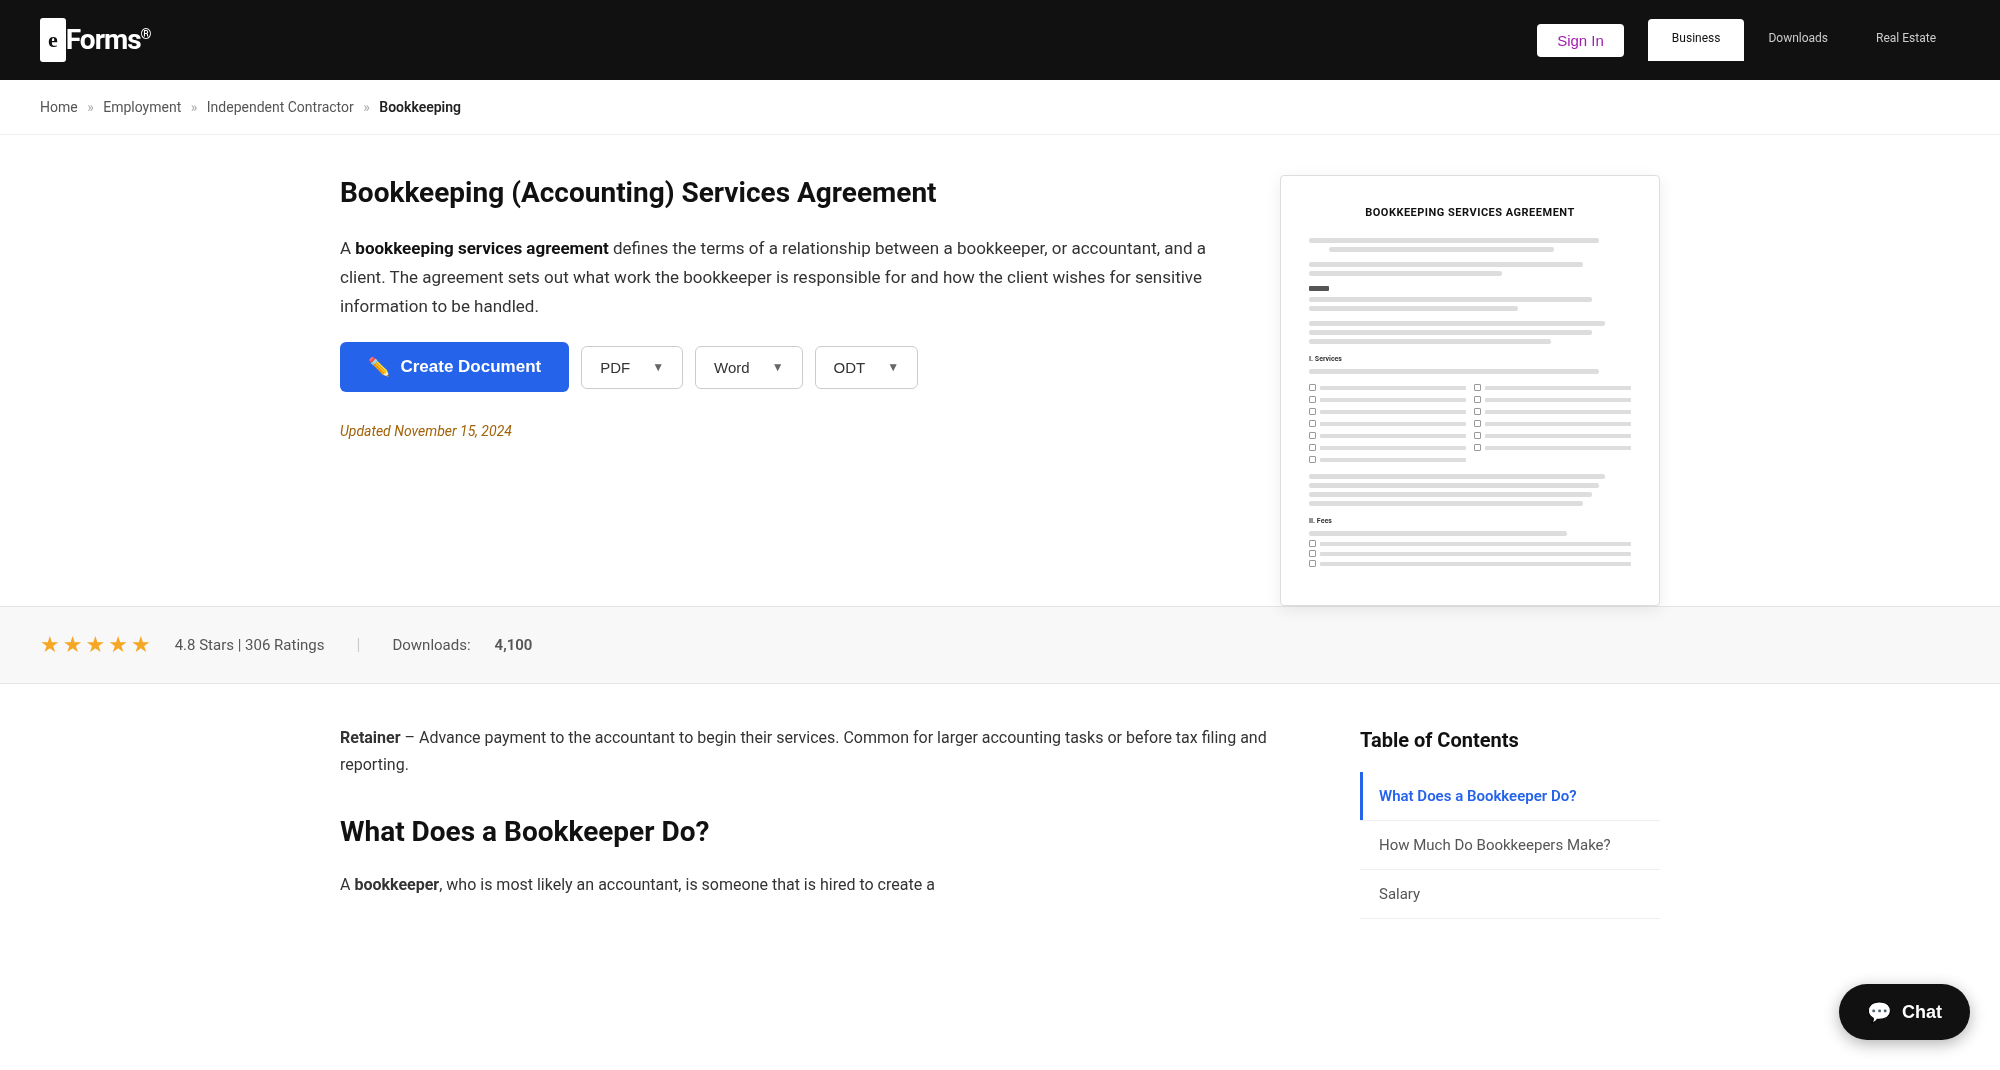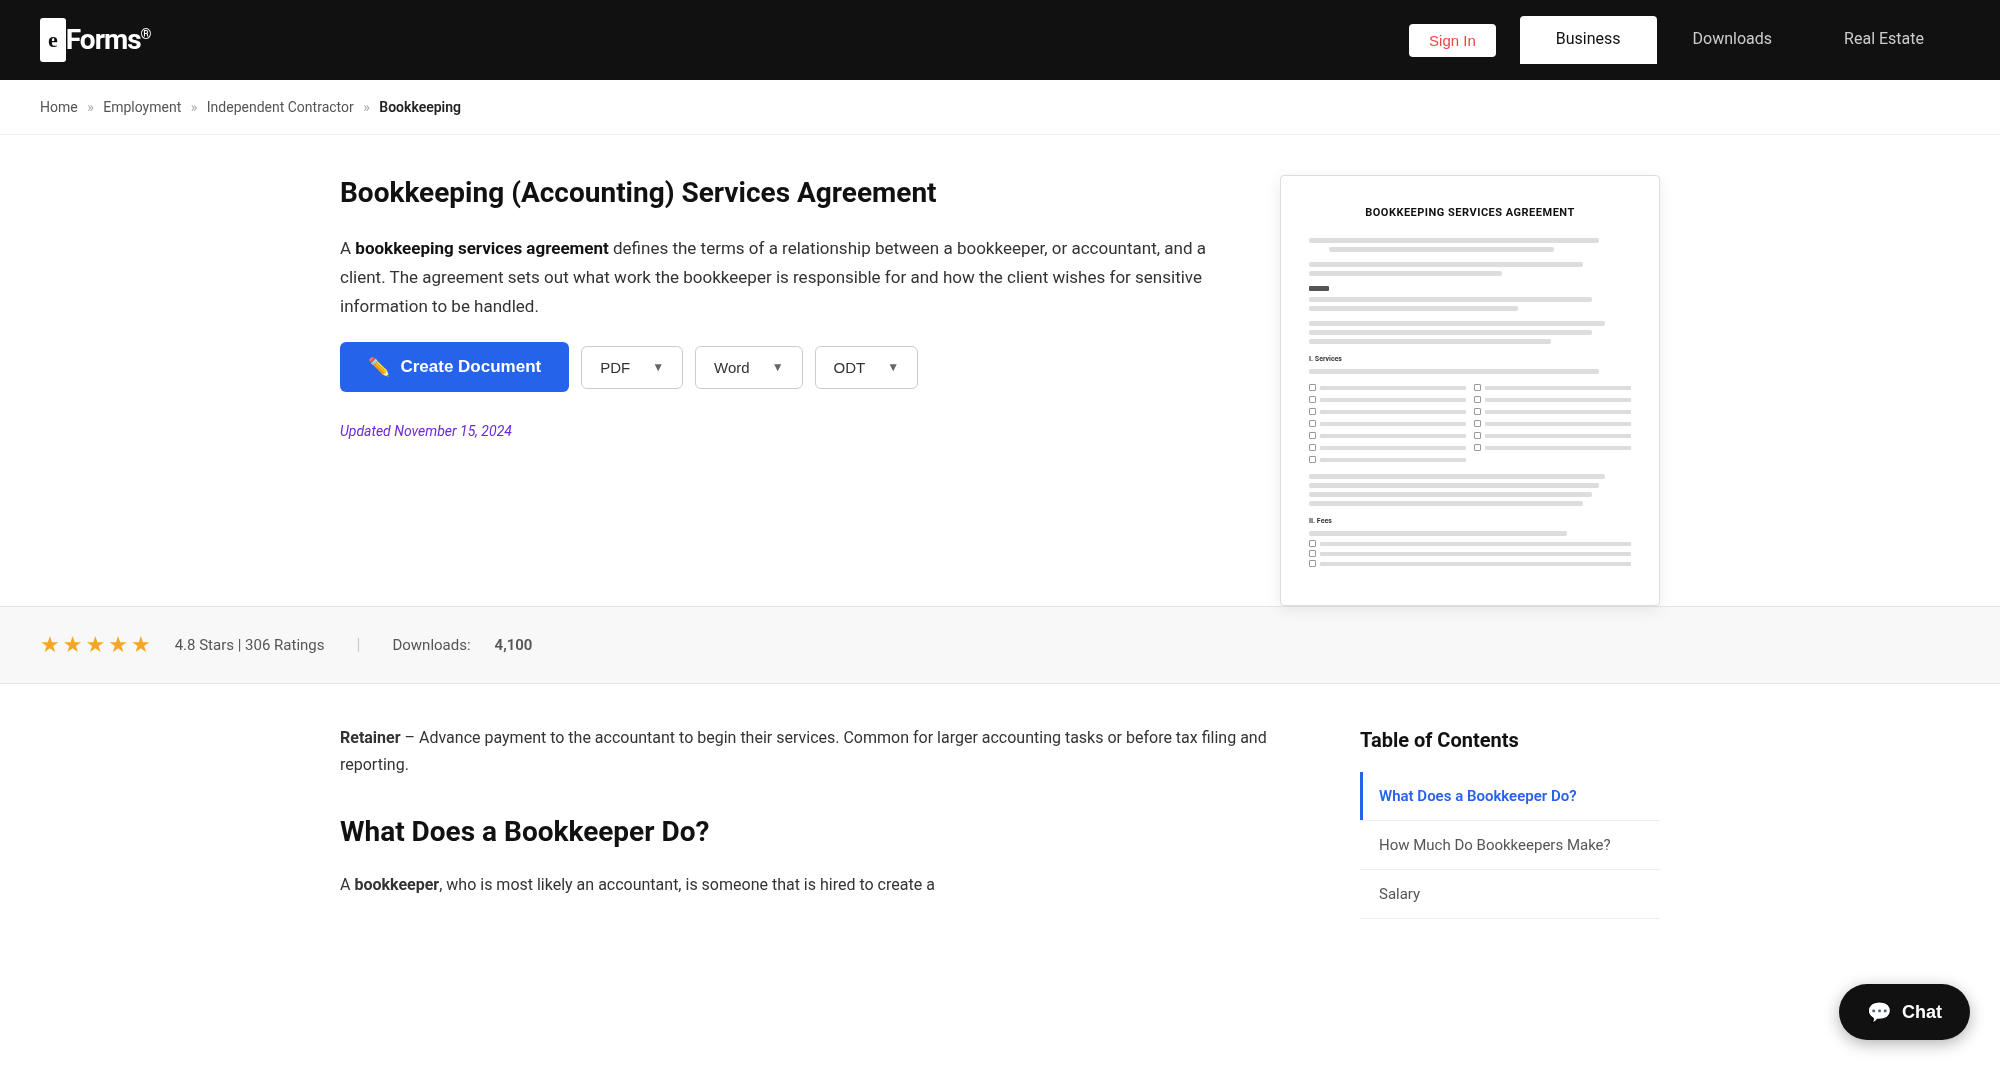--- a/index.html
+++ b/index.html
@@ -5,23 +5,23 @@
     *, *::before, *::after { box-sizing: border-box; margin: 0; padding: 0; }
     body { font-family: -apple-system, BlinkMacSystemFont, 'Segoe UI', Roboto, sans-serif; background: #fff; color: #222; font-size: 16px; line-height: 1.6; }
 
     
     .header { background: #111; display: flex; align-items: center; justify-content: space-between; padding: 0 40px; height: 80px; }
     .header-logo { display: flex; align-items: center; gap: 0; }
     .logo-box { background: #fff; color: #111; font-size: 22px; font-weight: 900; padding: 4px 8px; border-radius: 3px; font-family: Georgia, serif; }
     .logo-text { color: #fff; font-size: 28px; font-weight: 700; letter-spacing: -1px; }
     .logo-reg { font-size: 14px; vertical-align: super; color: #fff; }
     .header-right { display: flex; align-items: center; gap: 24px; }
-    .sign-in-btn { background: #fff; color: #ef4444; border: none; padding: 8px 20px; border-radius: 4px; font-size: 15px; cursor: pointer; font-weight: 500; }
+    .sign-in-btn { background: #fff; color: #a21caf; border: none; padding: 8px 20px; border-radius: 4px; font-size: 15px; cursor: pointer; font-weight: 500; }
     .nav-tabs { display: flex; align-items: center; }
-    .nav-tab { padding: 10px 36px; color: #ccc; font-size: 16px; cursor: pointer; border-bottom: 3px solid transparent; text-decoration: none; }
+    .nav-tab { padding: 10px 24px; color: #ccc; font-size: 12px; cursor: pointer; border-bottom: 3px solid transparent; text-decoration: none; }
     .nav-tab.active { background: #fff; color: #111; border-radius: 4px 4px 0 0; border-bottom: 3px solid #fff; }
 
     
     .breadcrumb { padding: 16px 40px; font-size: 14px; color: #555; background: #fff; border-bottom: 1px solid #eee; }
     .breadcrumb a { color: #555; text-decoration: none; }
     .breadcrumb .sep { margin: 0 6px; color: #aaa; }
     .breadcrumb .current { font-weight: 600; color: #222; }
 
     
     .main-content { max-width: 1400px; margin: 0 auto; padding: 40px 40px 0; display: flex; gap: 60px; align-items: flex-start; }
@@ -36,21 +36,21 @@
     .description strong { font-weight: 700; color: #111; }
 
     
     .action-row { display: flex; align-items: center; gap: 12px; margin-bottom: 28px; flex-wrap: wrap; }
     .create-btn { background: #2563eb; color: #fff; border: none; padding: 14px 28px; border-radius: 6px; font-size: 17px; font-weight: 600; cursor: pointer; display: flex; align-items: center; gap: 10px; }
     .pencil-icon { font-size: 18px; }
     .format-btn { background: #fff; color: #333; border: 1.5px solid #ccc; padding: 12px 18px; border-radius: 6px; font-size: 15px; cursor: pointer; display: flex; align-items: center; gap: 22px; }
     .chevron { font-size: 12px; color: #666; }
 
     
-    .updated { font-size: 14px; color: #6d28d9; font-style: italic; margin-bottom: 20px; }
+    .updated { font-size: 14px; color: #a16207; font-style: italic; margin-bottom: 20px; }
 
     
     .rating-section { background: #f8f8f8; padding: 20px 40px; border-top: 1px solid #e5e5e5; border-bottom: 1px solid #e5e5e5; display: flex; align-items: center; gap: 24px; }
     .stars { display: flex; gap: 3px; }
     .star { font-size: 22px; }
     .star.full { color: #f5a623; }
     .star.half { color: #f5a623; }
     .rating-text { font-size: 15px; color: #555; }
     .rating-sep { color: #ccc; margin: 0 8px; }
     .downloads-text { font-size: 15px; color: #555; }

